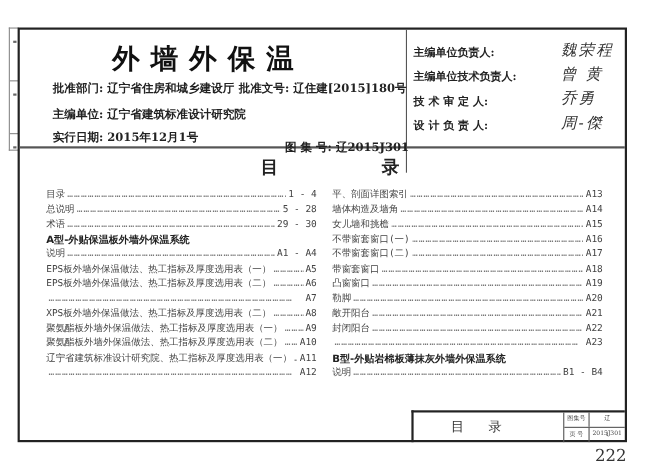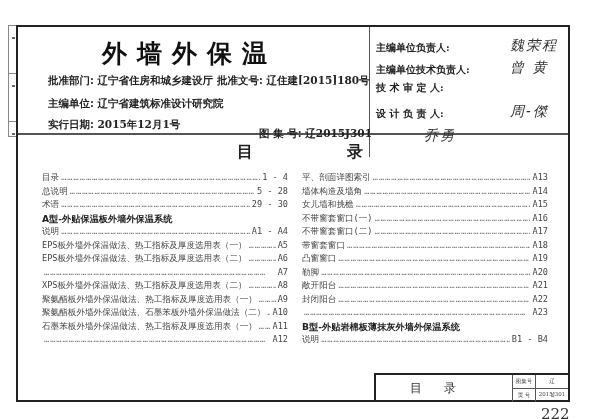--- a/index.html
+++ b/index.html
@@ -106,21 +106,21 @@
 
     <div class="header-right">
       <div class="resp-row" style="top:10px;">
         <span class="rl">主编单位负责人:</span>
         <span class="sig">魏荣程</span>
       </div>
       <div class="resp-row" style="top:32px;">
         <span class="rl">主编单位技术负责人:</span>
         <span class="sig">曾 黄</span>
       </div>
-      <div class="resp-row" style="top:54px;flex-direction:column;">
+      <div class="resp-row" style="top:54px;">
         <span class="rl">技 术 审 定 人:</span>
         <span class="sig">乔勇</span>
       </div>
       <div class="resp-row" style="top:76px;">
         <span class="rl">设 计 负 责 人:</span>
         <span class="sig">周-傑</span>
       </div>
     </div>
   </div>
 
@@ -167,26 +167,26 @@
         <span class="t">XPS板外墙外保温做法、热工指标及厚度选用表（二）</span>
         <span class="dots"></span>
         <span class="p">A8</span>
       </div>
     <div class="toc-item">
         <span class="t">聚氨酯板外墙外保温做法、热工指标及厚度选用表（一）</span>
         <span class="dots"></span>
         <span class="p">A9</span>
       </div>
     <div class="toc-item">
-        <span class="t">聚氨酯板外墙外保温做法、石墨苯板外墙外保温做法（二）</span>
+        <span class="t">聚氨酯板外墙外保温做法、热工指标及厚度选用表（二）</span>
         <span class="dots"></span>
         <span class="p">A10</span>
       </div>
     <div class="toc-item">
-        <span class="t">石墨苯板外墙外保温做法、热工指标及厚度选用表（一）</span>
+        <span class="t">辽宁省建筑标准设计研究院、热工指标及厚度选用表（一）</span>
         <span class="dots"></span>
         <span class="p">A11</span>
       </div>
     <div class="toc-item">
         <span class="dots"></span>
         <span class="p">A12</span>
       </div>
   </div>
 
   <div class="toc-col" style="left:284px; width:246px;">

